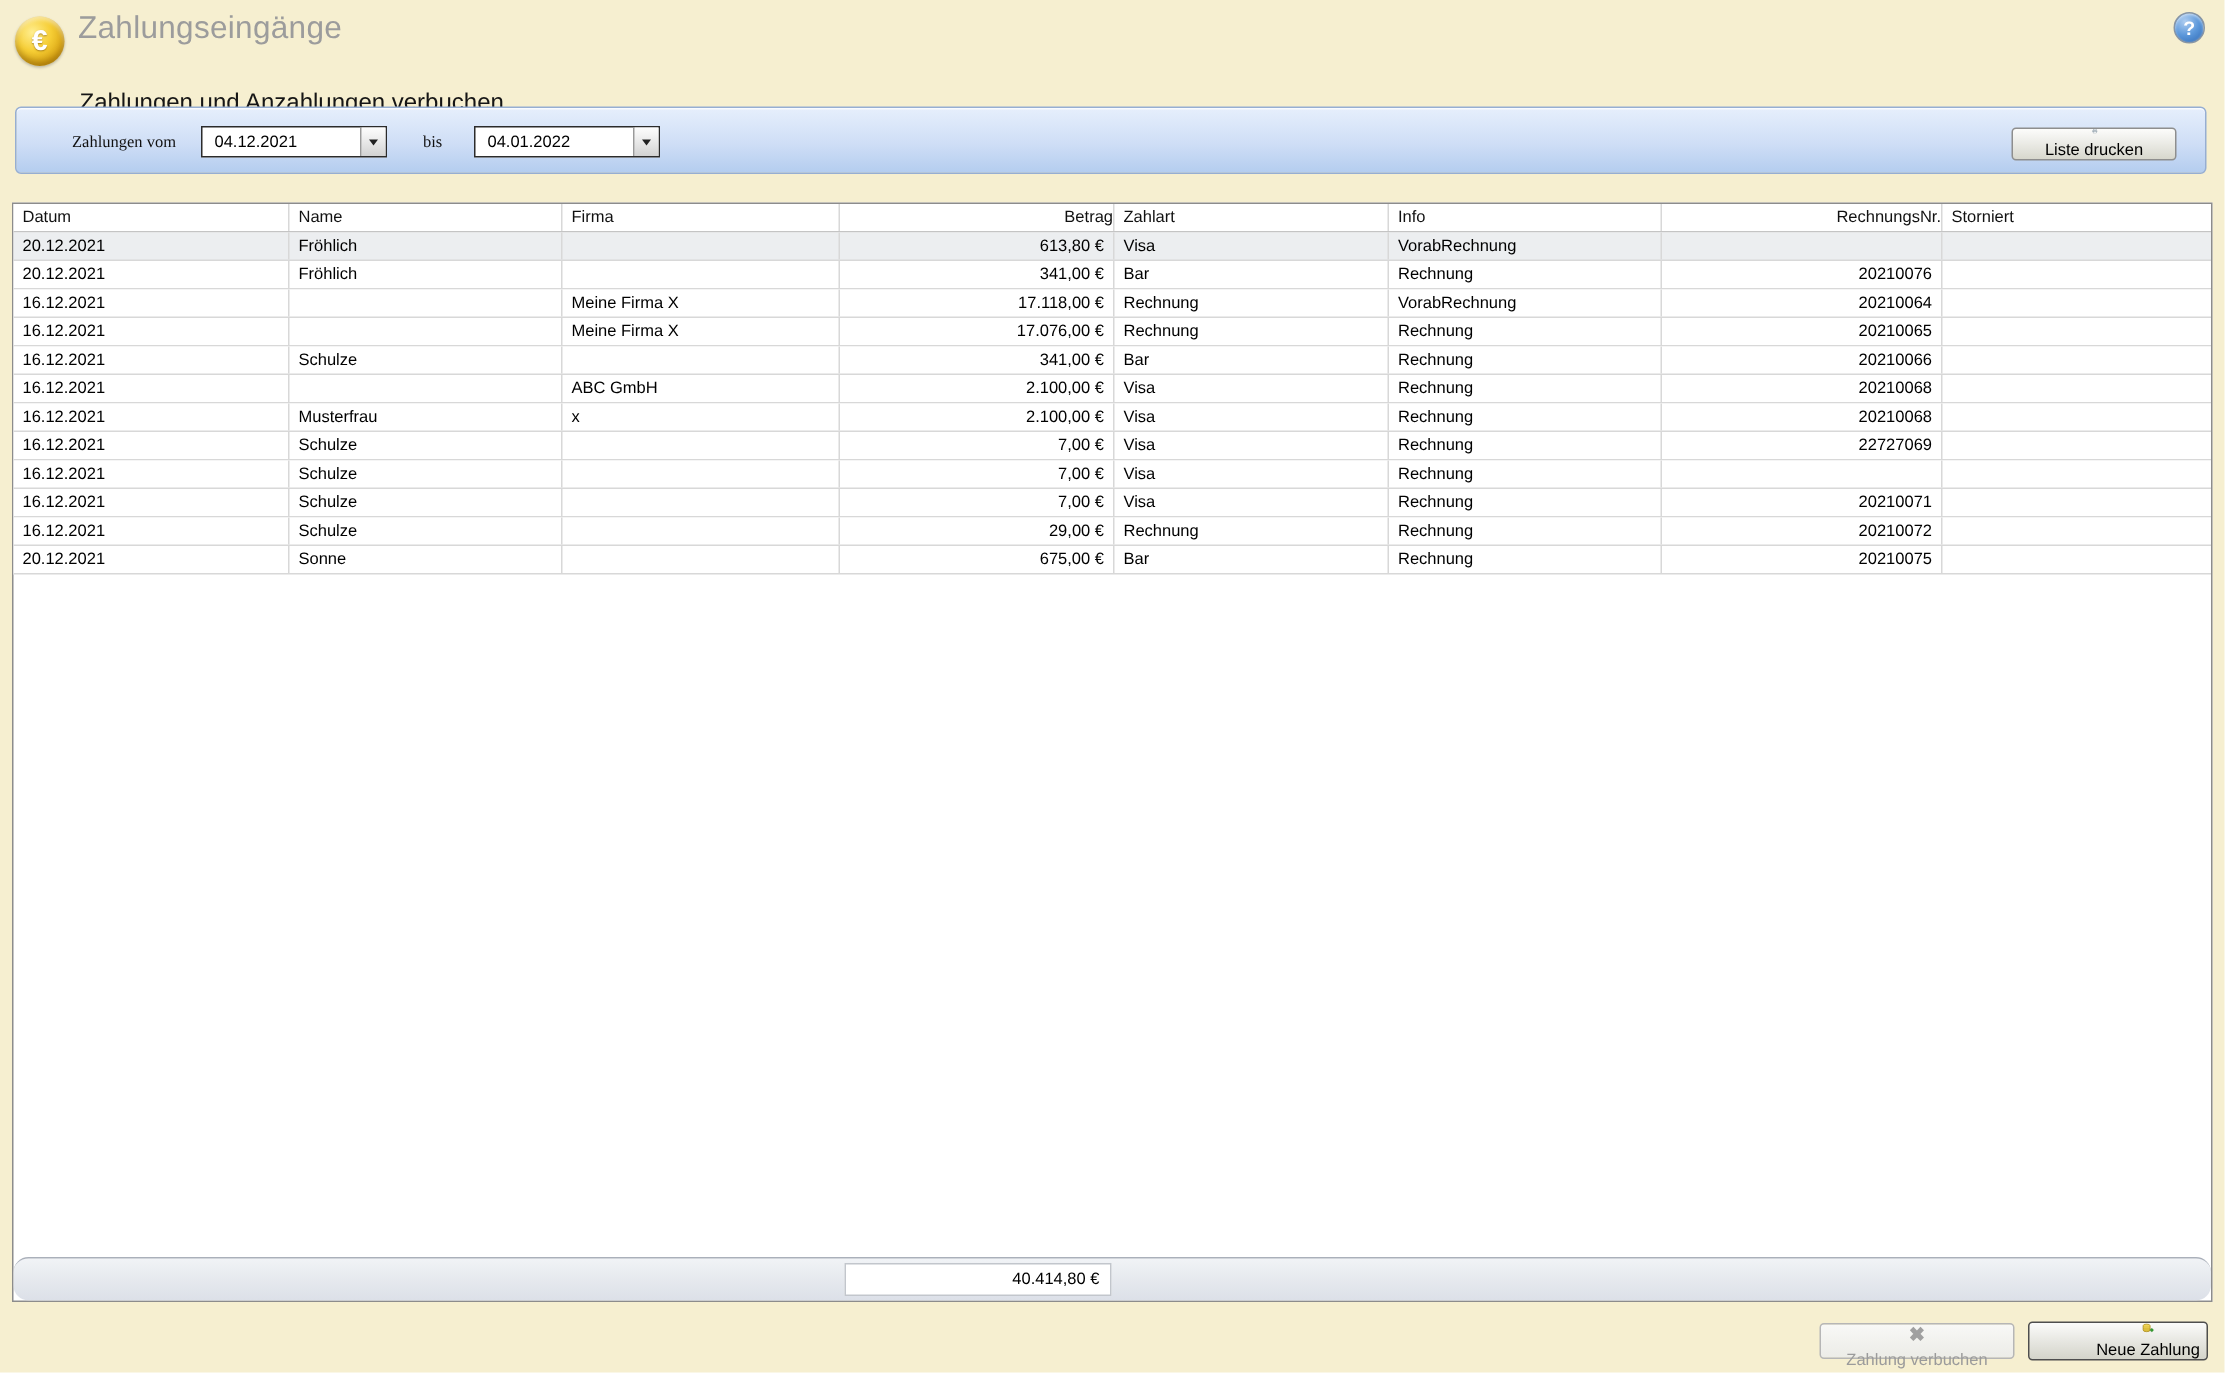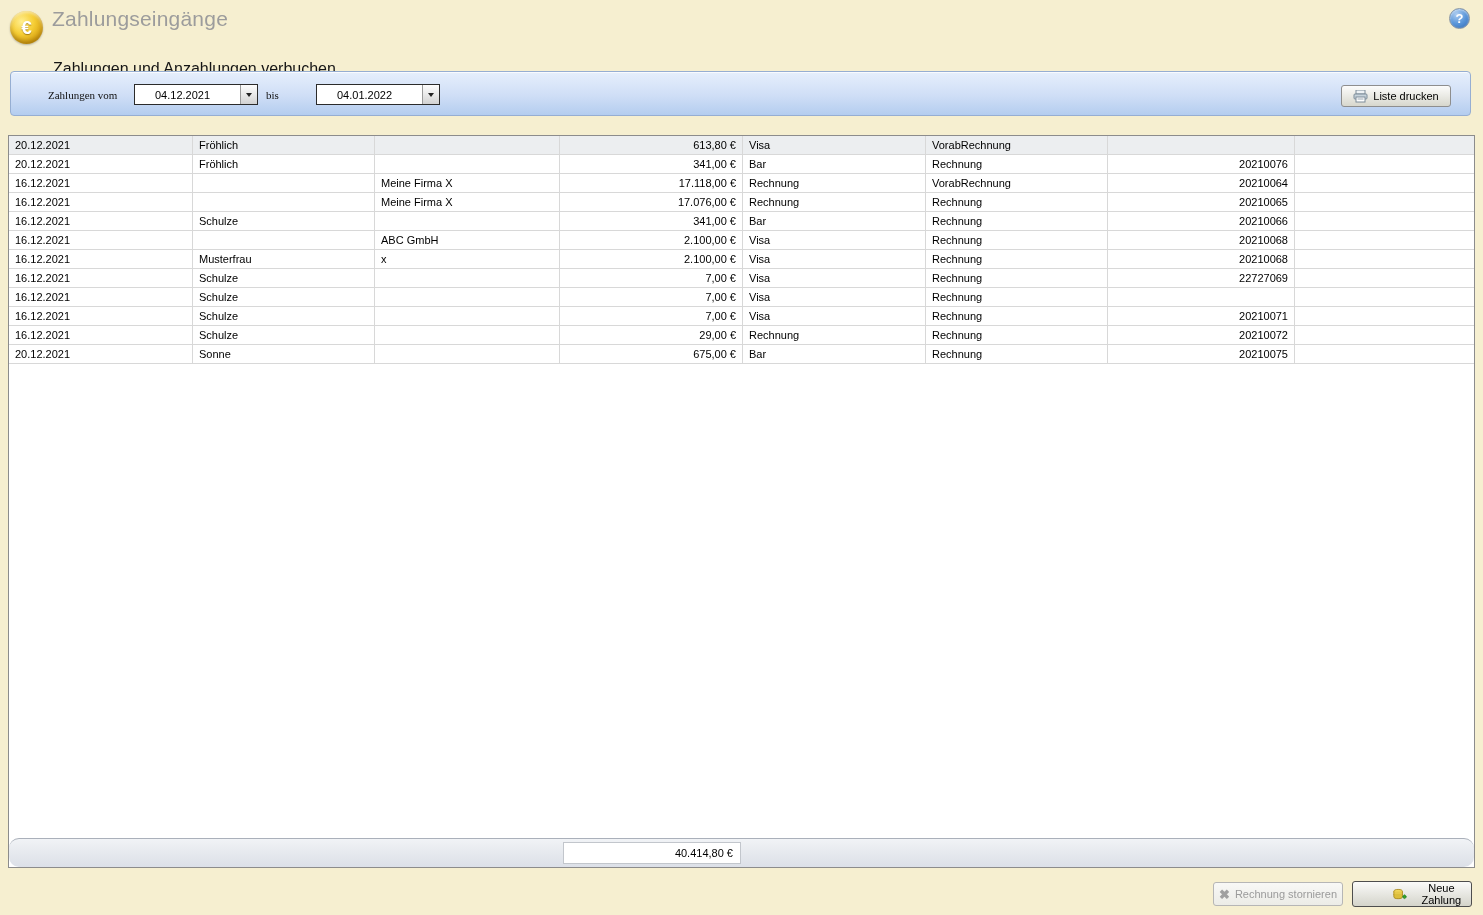--- a/index.html
+++ b/index.html
@@ -35,47 +35,47 @@
 
   
   .filter-bar {
     left:10px; top:71px; width:1461px; height:45px;
     border:1px solid #96aed2; border-radius:4px;
     background: linear-gradient(#e6effc, #cfdef6 55%, #b4cdef);
     box-shadow: inset 0 1px 0 rgba(255,255,255,.75);
   }
   .filter-label { position:absolute; top:17px; font-size:11px; color:#111;font-family:Liberation Serif, serif; }
   .lbl-from { left:37px; }
-  .lbl-to { left:255px; }
+  .lbl-to { left:271px; }
   .combo {
     position:absolute; top:12px; width:124px; height:21px;
     background:#fff; border:1px solid #2b2b2b; display:flex;
   }
   .combo-1 { left:123px; }
   .combo-2 { left:305px; }
   .combo input {
     flex:1; border:0; outline:none; font-family:"Liberation Sans",sans-serif;
-    font-size:11px; padding:0 20px; background:transparent; min-width:0;
+    font-size:11px; padding:0 8px; background:transparent; min-width:0;
   }
   .combo-btn {
     width:17px; border-left:1px solid #9a9a9a;
     background:linear-gradient(#fdfdfd,#e9e9e9 50%,#d2d2d2);
     display:flex; align-items:center; justify-content:center; cursor:pointer;
   }
   .combo-btn .tri {
     width:0; height:0; border-left:3.5px solid transparent; border-right:3.5px solid transparent;
     border-top:4px solid #222;
   }
 
   .btn {
-    display:flex; align-items:center; justify-content:center; gap:5px;
+    display:flex; align-items:center; justify-content:flex-start; gap:5px;
     border:1px solid #8e8e8e; border-radius:3px;
     background:linear-gradient(#fcfcfb,#ececе7 45%, #d7d7cd);
     background:linear-gradient(#fcfcfb,#ecece7 45%, #d7d7cd);
-    font-size:11px; color:#000; cursor:pointer;
+    font-size:11px; color:#000; cursor:pointer;flex-direction:column;
   }
   .btn-print { left:1330px; top:13px; width:110px; height:22px; position:absolute; }
 
   
   .table-wrap {
     left:8px; top:135px; width:1467px; height:733px;
     background:#fff; border:1px solid #8c8c8c;
   }
   .thead { display:flex; height:19px; border-bottom:1px solid #c4c4c4; background:#fff; }
   .th {
@@ -158,20 +158,30 @@
         <rect x="3" y="0" width="9" height="4" fill="#eef2f5" stroke="#7d8c99" stroke-width="1"></rect>
         <rect x="1" y="4" width="13" height="5" rx="1" fill="#c7d3db" stroke="#7d8c99" stroke-width="1"></rect>
         <rect x="3" y="7" width="9" height="5" fill="#ffffff" stroke="#7d8c99" stroke-width="1"></rect>
         <line x1="4.5" y1="9" x2="10.5" y2="9" stroke="#9aa7b2" stroke-width="1"></line>
       </svg>
       <span>Liste drucken</span>
     </button>
   </div>
 
   <div class="abs table-wrap">
+    <div class="thead">
+        <div class="th c0">Datum</div>
+        <div class="th c1">Name</div>
+        <div class="th c2">Firma</div>
+        <div class="th c3 num">Betrag</div>
+        <div class="th c4">Zahlart</div>
+        <div class="th c5">Info</div>
+        <div class="th c6 num">RechnungsNr.</div>
+        <div class="th c7">Storniert</div>
+      </div>
     <div class="tbody">
         <div class="tr selected">
           <div class="td c0">20.12.2021</div>
           <div class="td c1">Fröhlich</div>
           <div class="td c2"></div>
           <div class="td c3 num">613,80 €</div>
           <div class="td c4">Visa</div>
           <div class="td c5">VorabRechnung</div>
           <div class="td c6 num"></div>
           <div class="td c7"></div>
@@ -288,21 +298,21 @@
         </div>
       </div>
 
     <div class="table-footer">
       <div class="sum-box">40.414,80 €</div>
     </div>
   </div>
 
   <button class="btn btn-cancel" disabled="">
     <span class="x-glyph">✖</span>
-    <span>Rechnung stornieren</span>
+    <span>Zahlung verbuchen</span>
   </button>
 
   <button class="btn btn-new">
     <svg width="16" height="15" viewBox="0 0 16 15">
       <ellipse cx="6" cy="4" rx="5" ry="2.4" fill="#f0d75a" stroke="#a8881a" stroke-width="1"></ellipse>
       <path d="M1 4 v3 a5 2.4 0 0 0 10 0 v-3" fill="#e6c84a" stroke="#a8881a" stroke-width="1"></path>
       <path d="M1 7 v3 a5 2.4 0 0 0 10 0 v-3" fill="#dcbe3c" stroke="#a8881a" stroke-width="1"></path>
       <rect x="11.2" y="9.2" width="4.4" height="1.8" rx="0.5" fill="#3fae35" stroke="#1d7a1d" stroke-width="0.6"></rect>
       <rect x="12.5" y="7.9" width="1.8" height="4.4" rx="0.5" fill="#3fae35" stroke="#1d7a1d" stroke-width="0.6"></rect>
     </svg>

